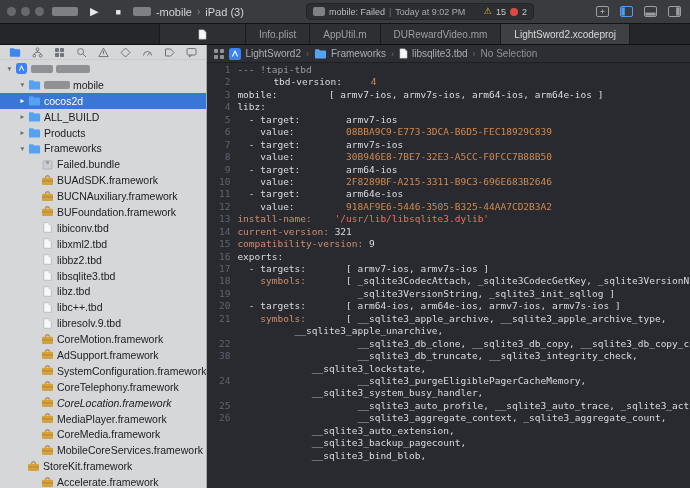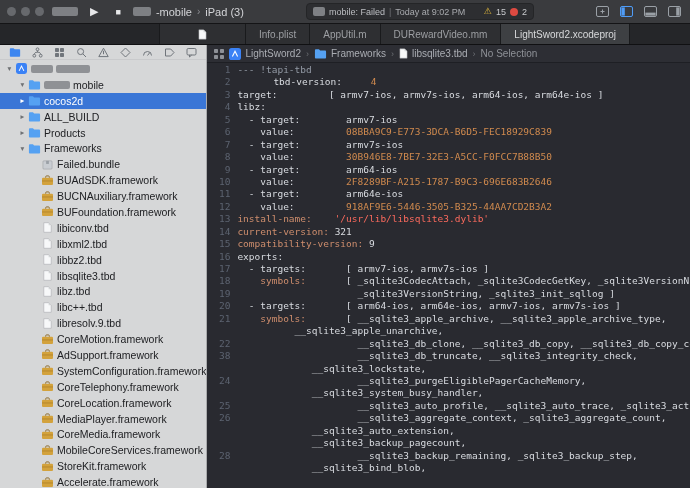--- a/index.html
+++ b/index.html
@@ -423,21 +423,21 @@
             <span class="disc"></span>
             <span class="ic">
               <svg viewBox="0 0 14 12" width="13" height="11">
                 <path d="M5 3V2c0-.6.4-1 1-1h2c.6 0 1 .4 1 1v1" fill="none" stroke="#8a6420"></path>
                 <rect x="1" y="3" width="12" height="8" rx="1.2" fill="#d3a23c"></rect>
                 <path d="M1 6.5h12" stroke="#b3842a"></path>
               </svg>
             </span>
             <span>CoreTelephony.framework</span>
           </div>
-          <div class="trow" style="padding-left: 30px;">
+          <div class="trow" style="padding-left: 30px; font-style: italic;">
             <span class="disc"></span>
             <span class="ic">
               <svg viewBox="0 0 14 12" width="13" height="11">
                 <path d="M5 3V2c0-.6.4-1 1-1h2c.6 0 1 .4 1 1v1" fill="none" stroke="#8a6420"></path>
                 <rect x="1" y="3" width="12" height="8" rx="1.2" fill="#d3a23c"></rect>
                 <path d="M1 6.5h12" stroke="#b3842a"></path>
               </svg>
             </span>
             <span>CoreLocation.framework</span>
           </div>
@@ -467,21 +467,21 @@
             <span class="disc"></span>
             <span class="ic">
               <svg viewBox="0 0 14 12" width="13" height="11">
                 <path d="M5 3V2c0-.6.4-1 1-1h2c.6 0 1 .4 1 1v1" fill="none" stroke="#8a6420"></path>
                 <rect x="1" y="3" width="12" height="8" rx="1.2" fill="#d3a23c"></rect>
                 <path d="M1 6.5h12" stroke="#b3842a"></path>
               </svg>
             </span>
             <span>MobileCoreServices.framework</span>
           </div>
-          <div class="trow" style="padding-left: 30px;">
+          <div class="trow" style="padding-left: 16px;">
             <span class="disc"></span>
             <span class="ic">
               <svg viewBox="0 0 14 12" width="13" height="11">
                 <path d="M5 3V2c0-.6.4-1 1-1h2c.6 0 1 .4 1 1v1" fill="none" stroke="#8a6420"></path>
                 <rect x="1" y="3" width="12" height="8" rx="1.2" fill="#d3a23c"></rect>
                 <path d="M1 6.5h12" stroke="#b3842a"></path>
               </svg>
             </span>
             <span>StoreKit.framework</span>
           </div>
@@ -538,28 +538,28 @@
             <span>libsqlite3.tbd</span>
           </span>
           <span class="chev">›</span>
           <span class="crumb dim">
             <span>No Selection</span>
           </span>
         </div>
       <div class="codearea">
           <div class="cl"><span class="ln" style="color: rgb(92, 99, 112);">1</span><span class="ct"><span style="color: rgb(147, 154, 165);">--- !tapi-tbd</span></span></div>
           <div class="cl"><span class="ln" style="color: rgb(92, 99, 112);">2</span><span class="ct"><span style="color: rgb(217, 220, 225); margin-left: 36px;">tbd-version:     </span><span style="color: rgb(208, 138, 78);">4</span></span></div>
-          <div class="cl"><span class="ln" style="color: rgb(92, 99, 112);">3</span><span class="ct"><span style="color: rgb(217, 220, 225);">target:         [ armv7-ios, armv7s-ios, arm64-ios, arm64e-ios ]</span></span></div>
+          <div class="cl"><span class="ln" style="color: rgb(92, 99, 112);">3</span><span class="ct"><span style="color: rgb(217, 220, 225);">mobile:         [ armv7-ios, armv7s-ios, arm64-ios, arm64e-ios ]</span></span></div>
           <div class="cl"><span class="ln" style="color: rgb(92, 99, 112);">4</span><span class="ct"><span style="color: rgb(217, 220, 225);">libz:</span></span></div>
           <div class="cl"><span class="ln" style="color: rgb(92, 99, 112);">5</span><span class="ct"><span style="color: rgb(217, 220, 225);">  - target:        armv7-ios</span></span></div>
           <div class="cl"><span class="ln" style="color: rgb(92, 99, 112);">6</span><span class="ct"><span style="color: rgb(217, 220, 225);">    value:         </span><span style="color: rgb(208, 138, 78);">08BBA9C9-E773-3DCA-B6D5-FEC18929C839</span></span></div>
           <div class="cl"><span class="ln" style="color: rgb(92, 99, 112);">7</span><span class="ct"><span style="color: rgb(217, 220, 225);">  - target:        armv7s-ios</span></span></div>
           <div class="cl"><span class="ln" style="color: rgb(92, 99, 112);">8</span><span class="ct"><span style="color: rgb(217, 220, 225);">    value:         </span><span style="color: rgb(208, 138, 78);">30B946E8-7BE7-32E3-A5CC-F0FCC7B88B50</span></span></div>
           <div class="cl"><span class="ln" style="color: rgb(92, 99, 112);">9</span><span class="ct"><span style="color: rgb(217, 220, 225);">  - target:        arm64-ios</span></span></div>
-          <div class="cl"><span class="ln" style="color: rgb(92, 99, 112);">10</span><span class="ct"><span style="color: rgb(217, 220, 225);">    value:         </span><span style="color: rgb(208, 138, 78);">2F8289BF-A215-1787-B9C3-696E683B2646</span></span></div>
+          <div class="cl"><span class="ln" style="color: rgb(92, 99, 112);">10</span><span class="ct"><span style="color: rgb(217, 220, 225);">    value:         </span><span style="color: rgb(208, 138, 78);">2F8289BF-A215-3311-B9C3-696E683B2646</span></span></div>
           <div class="cl"><span class="ln" style="color: rgb(92, 99, 112);">11</span><span class="ct"><span style="color: rgb(217, 220, 225);">  - target:        arm64e-ios</span></span></div>
           <div class="cl"><span class="ln" style="color: rgb(92, 99, 112);">12</span><span class="ct"><span style="color: rgb(217, 220, 225);">    value:         </span><span style="color: rgb(208, 138, 78);">918AF9E6-5446-3505-B325-44AA7CD2B3A2</span></span></div>
           <div class="cl"><span class="ln" style="color: rgb(92, 99, 112);">13</span><span class="ct"><span style="color: rgb(207, 142, 109);">install-name:</span><span style="color: rgb(217, 220, 225);">    </span><span style="color: rgb(252, 106, 93);">'/usr/lib/libsqlite3.dylib'</span></span></div>
           <div class="cl"><span class="ln" style="color: rgb(92, 99, 112);">14</span><span class="ct"><span style="color: rgb(207, 142, 109);">current-version:</span><span style="color: rgb(217, 220, 225);"> 321</span></span></div>
           <div class="cl"><span class="ln" style="color: rgb(92, 99, 112);">15</span><span class="ct"><span style="color: rgb(207, 142, 109);">compatibility-version:</span><span style="color: rgb(217, 220, 225);"> 9</span></span></div>
           <div class="cl"><span class="ln" style="color: rgb(92, 99, 112);">16</span><span class="ct"><span style="color: rgb(217, 220, 225);">exports:</span></span></div>
           <div class="cl"><span class="ln" style="color: rgb(92, 99, 112);">17</span><span class="ct"><span style="color: rgb(217, 220, 225);">  - targets:       [ armv7-ios, armv7s-ios ]</span></span></div>
           <div class="cl"><span class="ln" style="color: rgb(92, 99, 112);">18</span><span class="ct"><span style="color: rgb(217, 220, 225);">    </span><span style="color: rgb(207, 142, 109);">symbols:</span><span style="color: rgb(217, 220, 225);">       [ _sqlite3CodecAttach, _sqlite3CodecGetKey, _sqlite3VersionNumber</span></span></div>
           <div class="cl"><span class="ln" style="color: rgb(92, 99, 112);">19</span><span class="ct"><span style="color: rgb(217, 220, 225);">                     _sqlite3VersionString, _sqlite3_init_sqllog ]</span></span></div>
           <div class="cl"><span class="ln" style="color: rgb(92, 99, 112);">20</span><span class="ct"><span style="color: rgb(217, 220, 225);">  - targets:       [ arm64-ios, arm64e-ios, armv7-ios, armv7s-ios ]</span></span></div>
@@ -567,19 +567,18 @@
           <div class="cl"><span class="ln" style="color: rgb(92, 99, 112);"></span><span class="ct"><span style="color: rgb(217, 220, 225);">          __sqlite3_apple_unarchive,</span></span></div>
           <div class="cl"><span class="ln" style="color: rgb(92, 99, 112);">22</span><span class="ct"><span style="color: rgb(217, 220, 225);">                     __sqlite3_db_clone, __sqlite3_db_copy, __sqlite3_db_copy_compac</span></span></div>
           <div class="cl"><span class="ln" style="color: rgb(92, 99, 112);">38</span><span class="ct"><span style="color: rgb(217, 220, 225);">                     __sqlite3_db_truncate, __sqlite3_integrity_check,</span></span></div>
           <div class="cl"><span class="ln" style="color: rgb(92, 99, 112);"></span><span class="ct"><span style="color: rgb(217, 220, 225);">             __sqlite3_lockstate,</span></span></div>
           <div class="cl"><span class="ln" style="color: rgb(92, 99, 112);">24</span><span class="ct"><span style="color: rgb(217, 220, 225);">                     __sqlite3_purgeEligiblePagerCacheMemory,</span></span></div>
           <div class="cl"><span class="ln" style="color: rgb(92, 99, 112);"></span><span class="ct"><span style="color: rgb(217, 220, 225);">             __sqlite3_system_busy_handler,</span></span></div>
           <div class="cl"><span class="ln" style="color: rgb(92, 99, 112);">25</span><span class="ct"><span style="color: rgb(217, 220, 225);">                     __sqlite3_auto_profile, __sqlite3_auto_trace, _sqlite3_activate_s</span></span></div>
           <div class="cl"><span class="ln" style="color: rgb(92, 99, 112);">26</span><span class="ct"><span style="color: rgb(217, 220, 225);">                     __sqlite3_aggregate_context, _sqlite3_aggregate_count,</span></span></div>
           <div class="cl"><span class="ln" style="color: rgb(92, 99, 112);"></span><span class="ct"><span style="color: rgb(217, 220, 225);">             __sqlite3_auto_extension,</span></span></div>
           <div class="cl"><span class="ln" style="color: rgb(92, 99, 112);"></span><span class="ct"><span style="color: rgb(217, 220, 225);">             __sqlite3_backup_pagecount,</span></span></div>
-          <div class="cl"><span class="ln" style="color: rgb(92, 99, 112);">28</span><span class="ct"><span style="color: rgb(217, 220, 225);">                     __sqlite3_backup_remaining, _sqlite3_backup_step,</span></span></div>
           <div class="cl"><span class="ln" style="color: rgb(92, 99, 112);"></span><span class="ct"><span style="color: rgb(217, 220, 225);">             __sqlite3_bind_blob,</span></span></div>
         </div>
     </section>
 
   </div>
 </div>
 
 </body></html>

